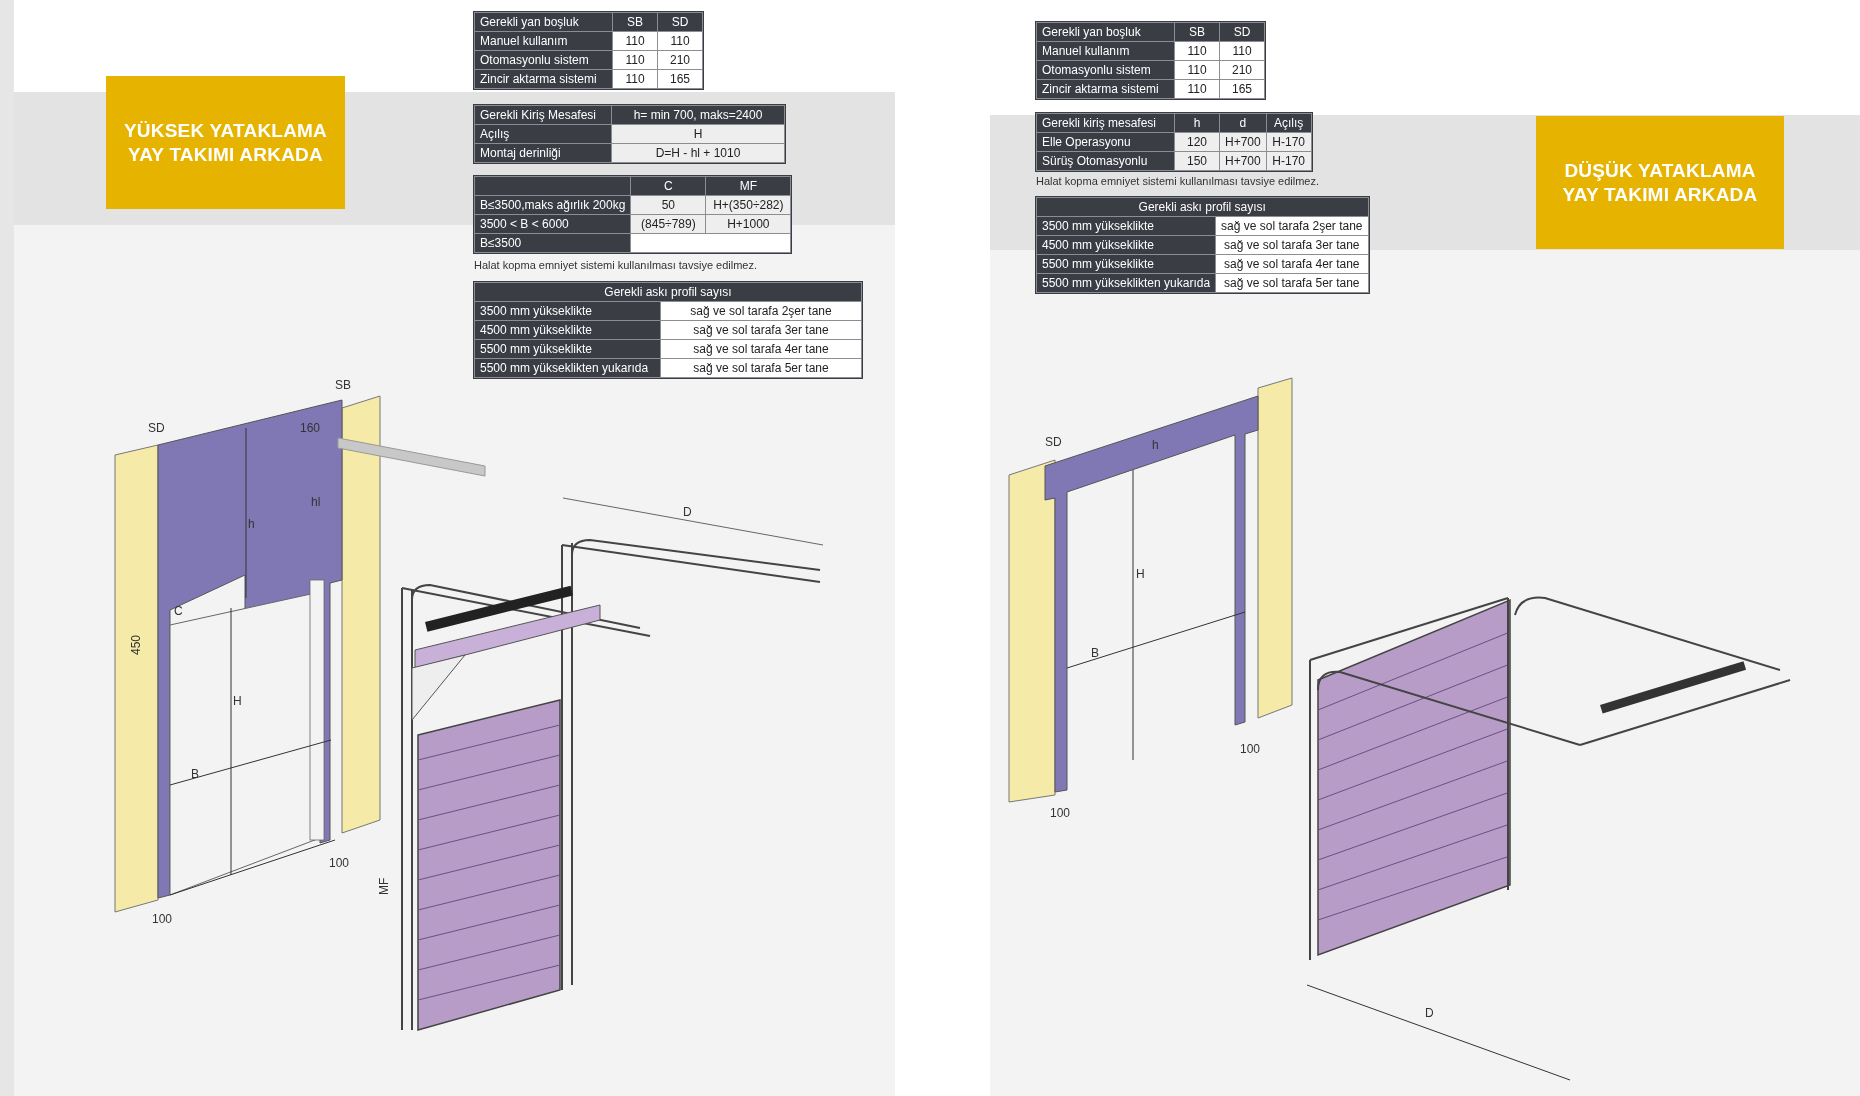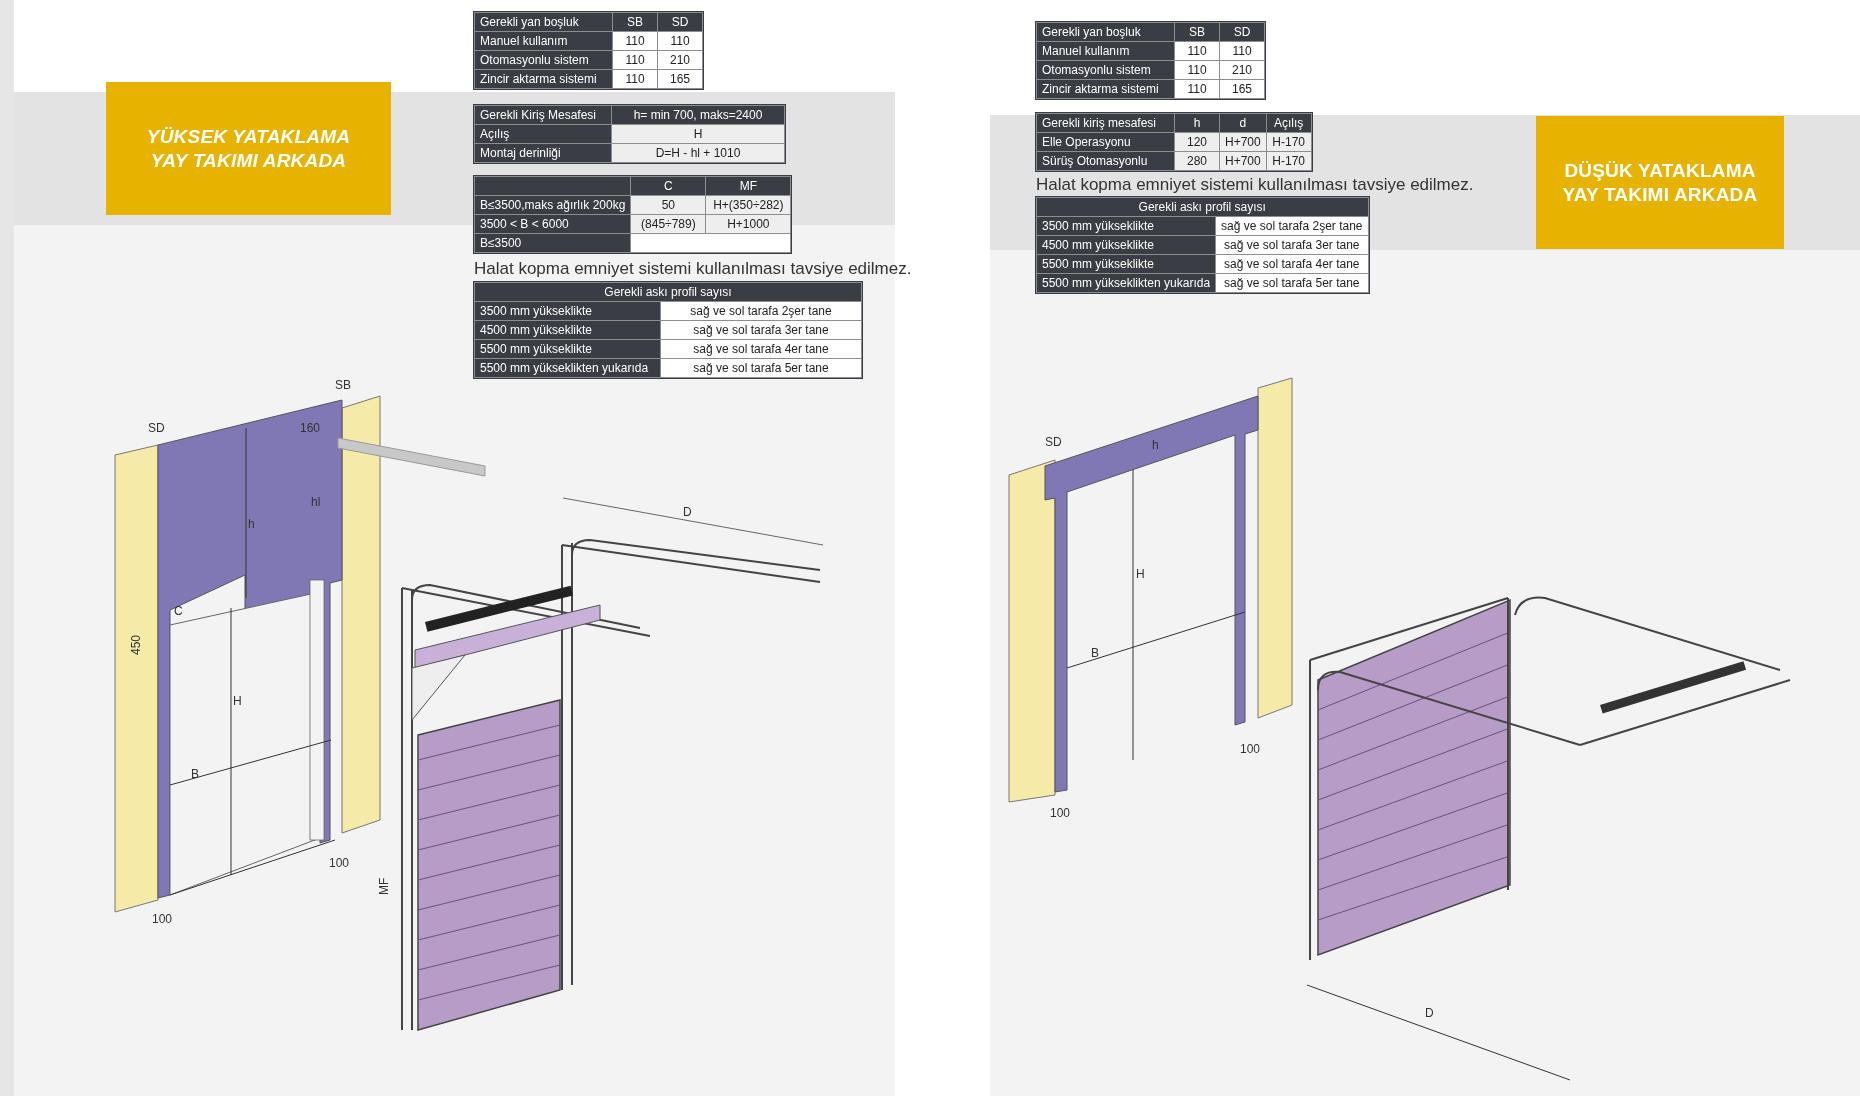--- a/index.html
+++ b/index.html
@@ -15,34 +15,34 @@
             line-height:24px; display:flex; align-items:center; justify-content:center; text-align:center;
             letter-spacing:0.2px; }
   .banner span { display:block; }
   table.spec { position:absolute; border-collapse:collapse; font-size:12px; color:#222; }
   table.spec td { height:18px; padding:0 5px; border:1px solid #8a8d92; white-space:nowrap; }
   table.spec td.k { background:#3a3d44; color:#fff; text-align:left; }
   table.spec td.h { background:#3a3d44; color:#fff; text-align:center; }
   table.spec td.v { background:#ffffff; text-align:center; }
   table.spec td.vg { background:#eeeeee; text-align:center; }
   table.spec { outline:1px solid #3a3d44; }
-  .note { position:absolute; font-size:17px; color:#333; white-space:nowrap; }
+  .note { position:absolute; font-size:11px; color:#333; white-space:nowrap; }
   svg.diagram { position:absolute; }
   .lbl { font-family:"Liberation Sans", sans-serif; font-size:12px; fill:#333; }
 </style>
 </head>
 <body>
 
 <div class="edge"></div>
 
 <div class="page page-left"></div>
 <div class="band" style="left:14px;top:92px;width:881px;height:133px;"></div>
 <div class="lower" style="left:14px;top:225px;width:881px;height:871px;"></div>
 
-<div class="banner" style="left:106px;top:82px;width:285px;height:133px;font-style:italic;">
+<div class="banner" style="left:106px;top:76px;width:239px;height:133px;">
   <div>
     <span>YÜKSEK YATAKLAMA</span>
     <span>YAY TAKIMI ARKADA</span>
   </div>
 </div>
 
 <table class="spec" style="left:474px;top:12px;">
   <tbody>
       <tr>
     <td class="k" style="width:127px">Gerekli yan boşluk</td>
@@ -236,21 +236,21 @@
     <td class="h" style="width:34px">Açılış</td>
   </tr>
   <tr>
     <td class="k">Elle Operasyonu</td>
     <td class="vg">120</td>
     <td class="vg">H+700</td>
     <td class="vg">H-170</td>
   </tr>
   <tr>
     <td class="k">Sürüş Otomasyonlu</td>
-    <td class="vg">280</td>
+    <td class="vg">150</td>
     <td class="vg">H+700</td>
     <td class="vg">H-170</td>
   </tr>
 </tbody>
   </table>
 <div class="note" style="left:1036px;top:175px;">Halat kopma emniyet sistemi kullanılması tavsiye edilmez.</div>
 
 <table class="spec" style="left:1036px;top:197px;">
   <tbody>
       <tr>

